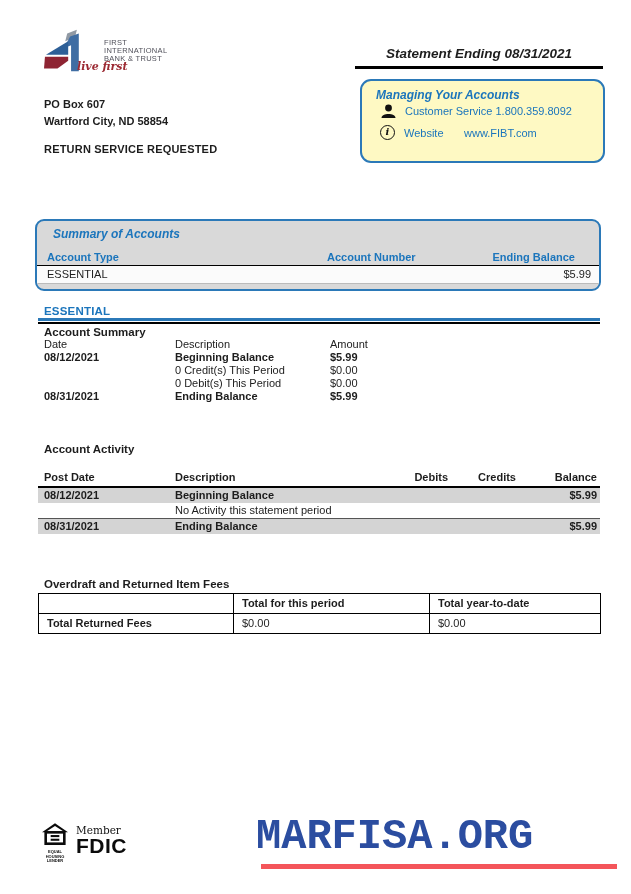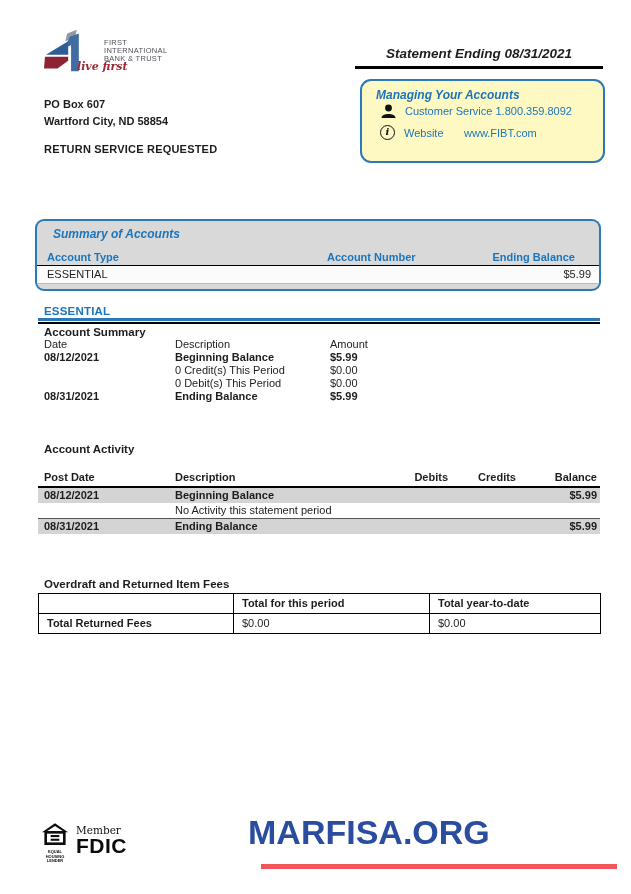--- a/index.html
+++ b/index.html
@@ -141,24 +141,25 @@
   .house-wrap { width: 30px; text-align: center; }
   .equal-housing {
     font-size: 4px; line-height: 4.5px; font-weight: bold;
     color: #111; letter-spacing: 0; white-space: pre-line;
   }
   .member-col { margin-left: 6px; margin-top: 1px; }
   .member-word { font-family: "DejaVu Serif", serif; font-size: 10.5px; color: #111; }
   .fdic-word { font-size: 21px; font-weight: bold; letter-spacing: .5px; color: #0b0b0b; line-height: 19px; }
 
   .watermark {
-    left: 248px; top: 813px; width: 366px;
+    left: 256px; top: 813px; width: 366px;
     color: #2b4da0;
-    font-size: 34px; font-weight: 600; letter-spacing: 0px;
+    font-size: 42px; font-weight: 600; letter-spacing: 0px;
     white-space: nowrap;
+    font-family: Liberation Mono, monospace;
   }
   .watermark-rule { left: 261px; top: 864px; width: 356px; height: 5px; background: #f4555a; }
 </style>
 </head>
 <body>
 
 <div class="page">
 
   <div class="abs logo-mark">
     <svg width="58" height="46" viewBox="0 0 60 46">

